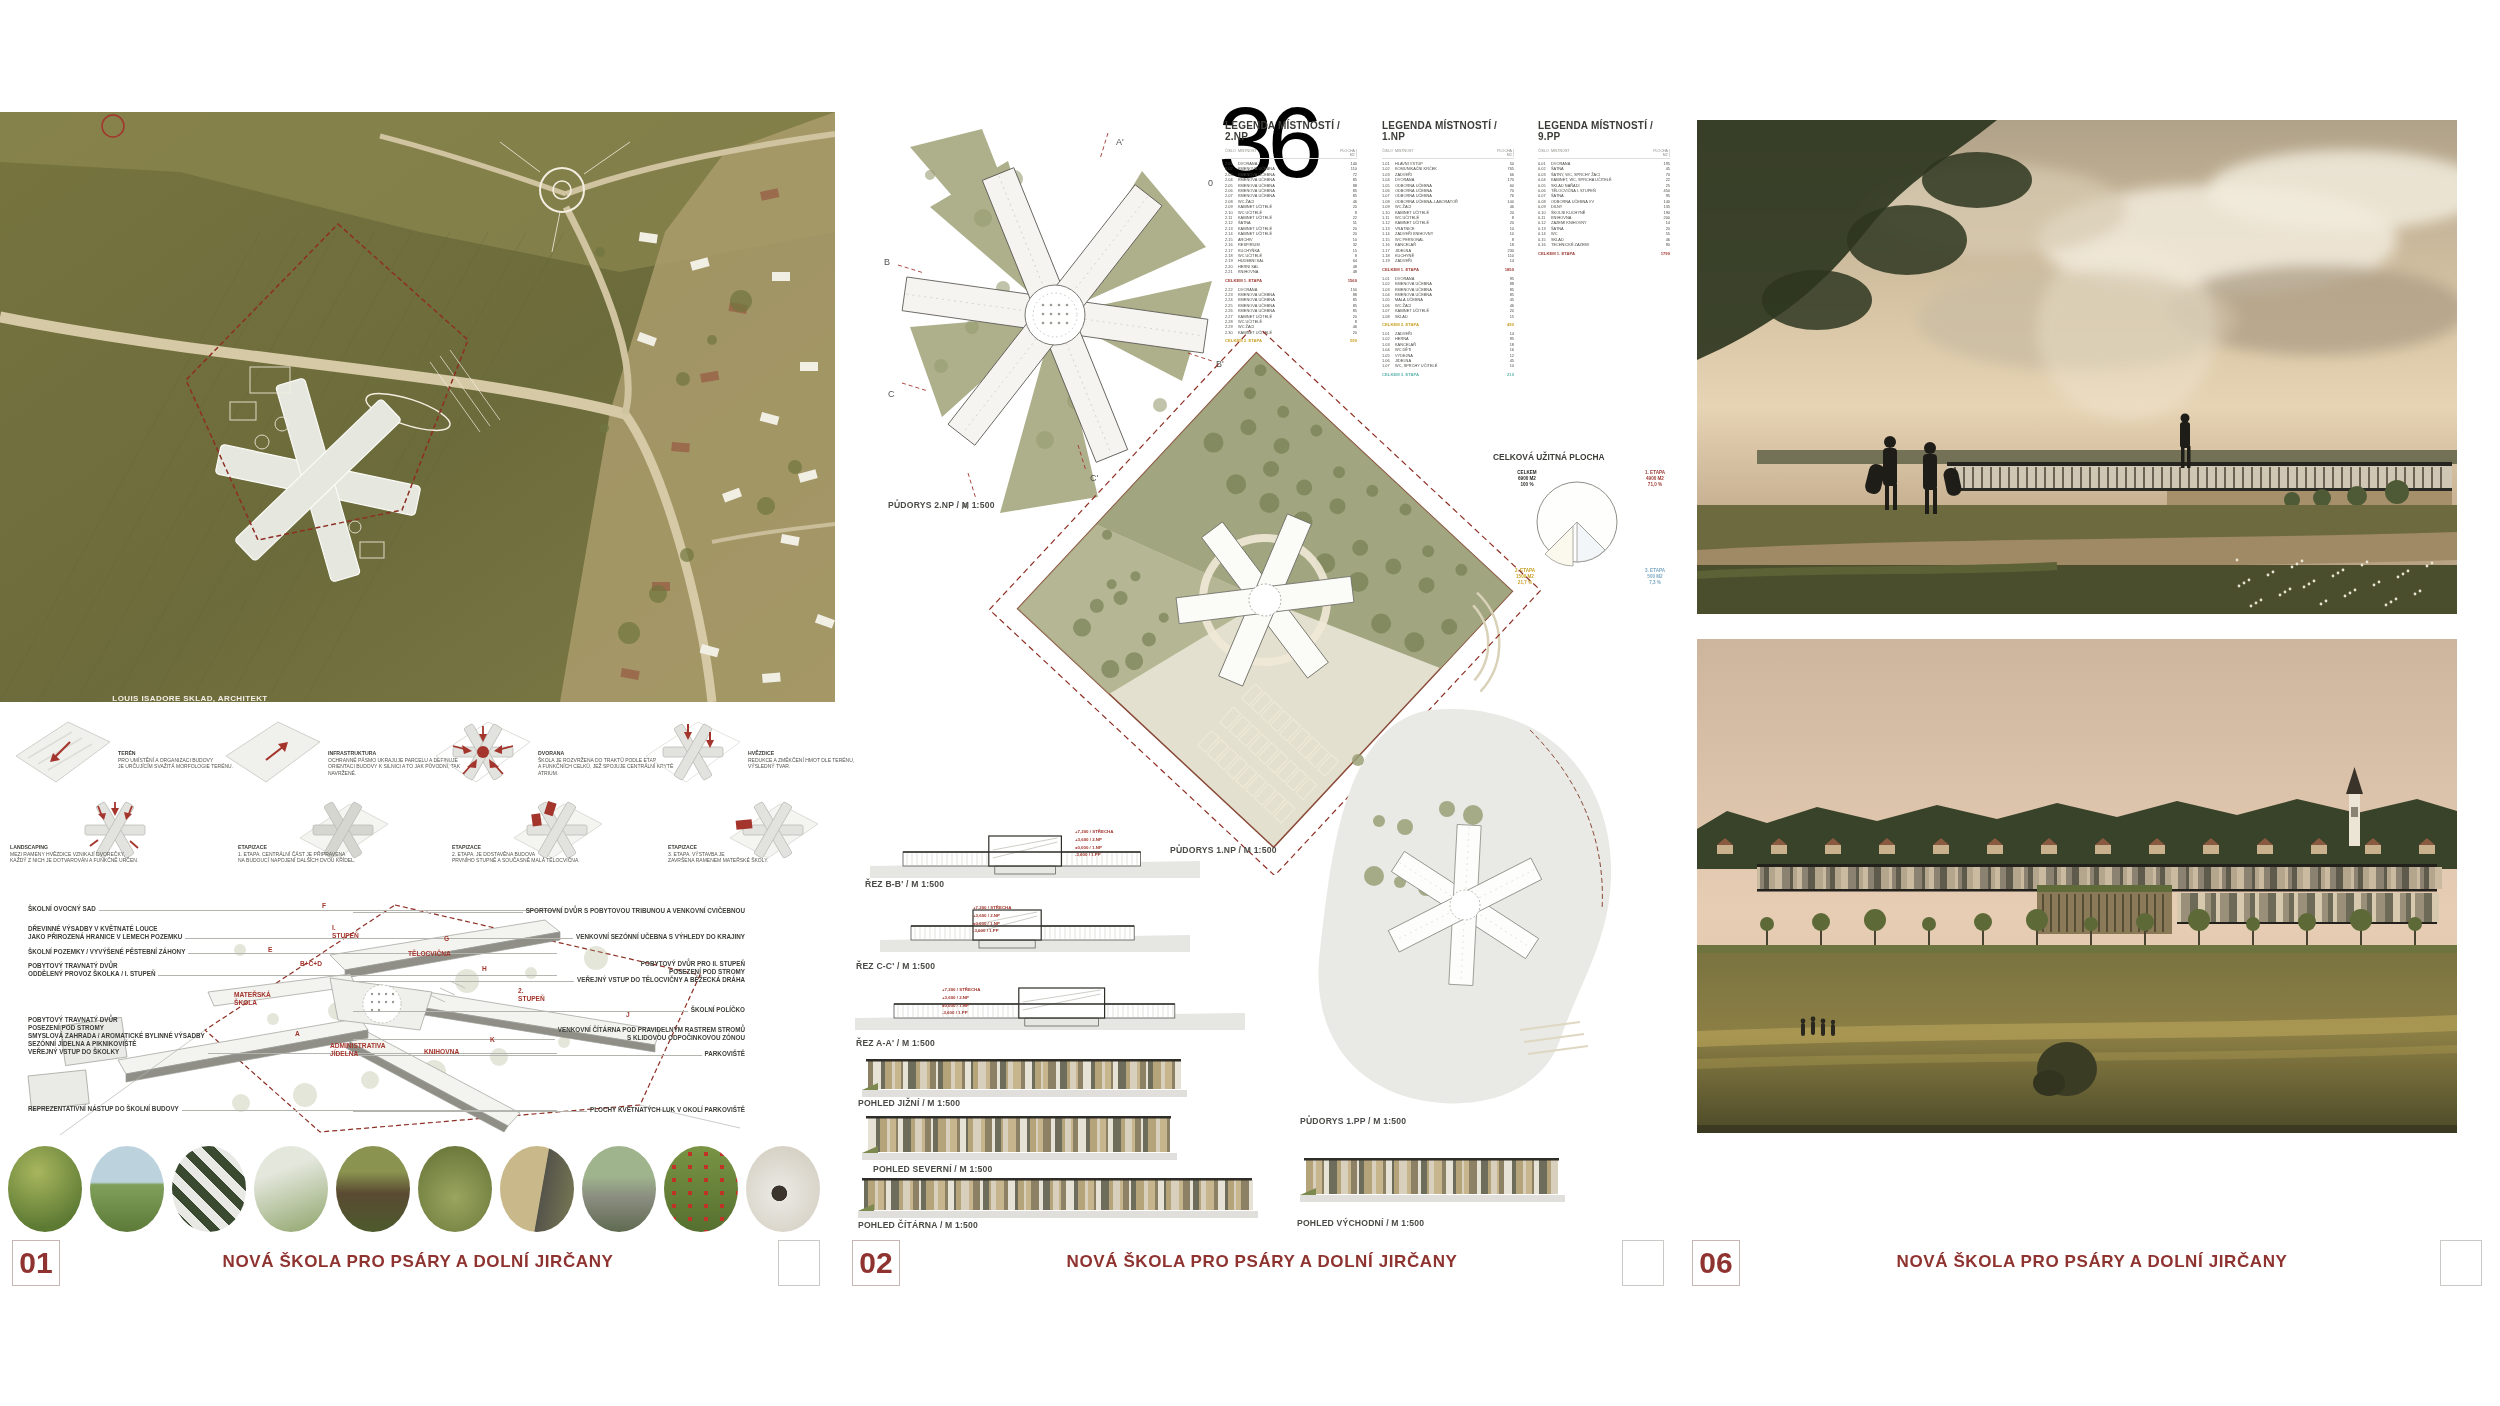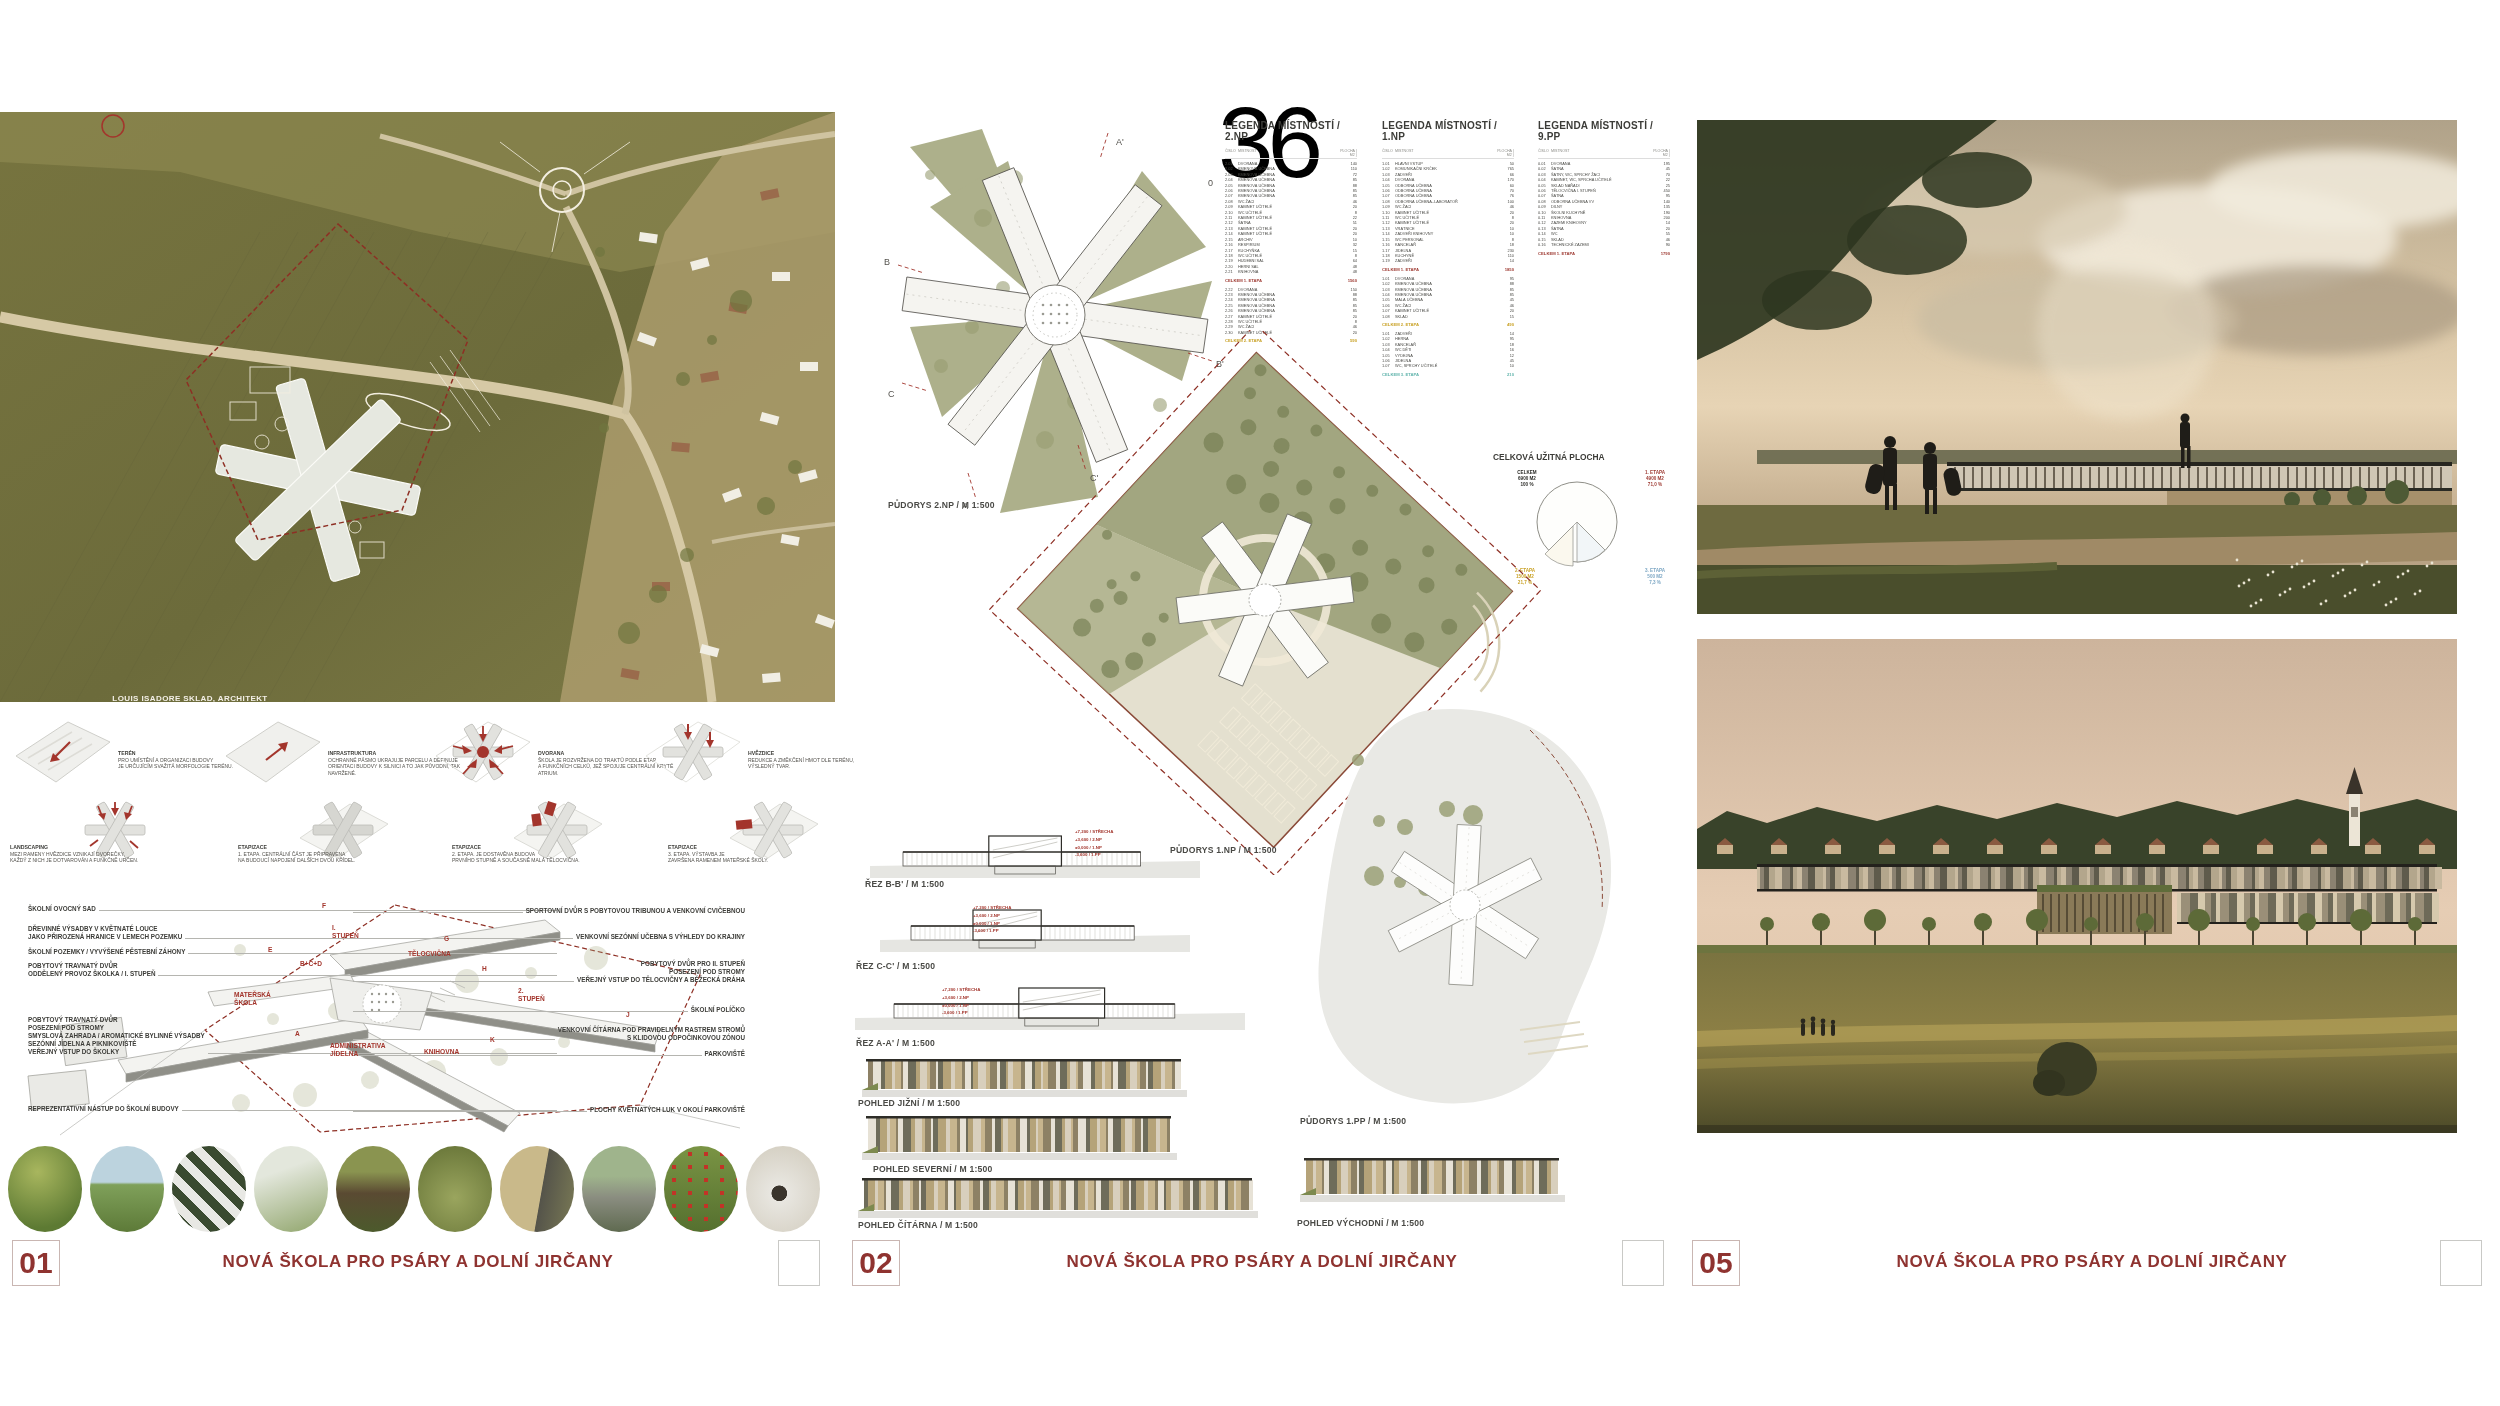--- a/index.html
+++ b/index.html
@@ -1981,15 +1981,15 @@
 </div>
 
 <div class="abs fnum" style="left:12px;top:1240px">01</div>
 <div class="abs ftitle" style="left:418px;top:1252px;transform:translateX(-50%)">NOVÁ ŠKOLA PRO PSÁRY A DOLNÍ JIRČANY</div>
 <div class="abs fbox" style="left:778px;top:1240px"></div>
 
 <div class="abs fnum" style="left:852px;top:1240px">02</div>
 <div class="abs ftitle" style="left:1262px;top:1252px;transform:translateX(-50%)">NOVÁ ŠKOLA PRO PSÁRY A DOLNÍ JIRČANY</div>
 <div class="abs fbox" style="left:1622px;top:1240px"></div>
 
-<div class="abs fnum" style="left:1692px;top:1240px">05</div>
+<div class="abs fnum" style="left:1692px;top:1240px">06</div>
 <div class="abs ftitle" style="left:2092px;top:1252px;transform:translateX(-50%)">NOVÁ ŠKOLA PRO PSÁRY A DOLNÍ JIRČANY</div>
 <div class="abs fbox" style="left:2440px;top:1240px"></div>
 
 </body></html>

